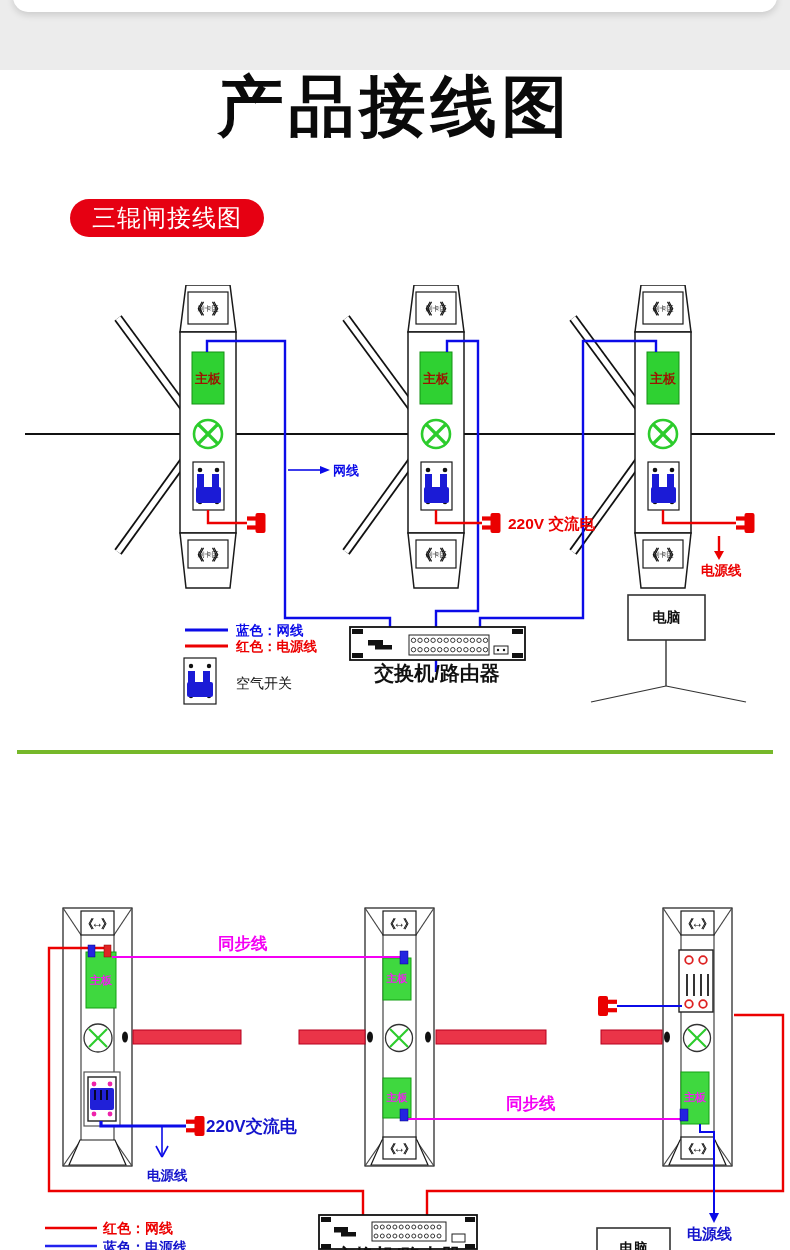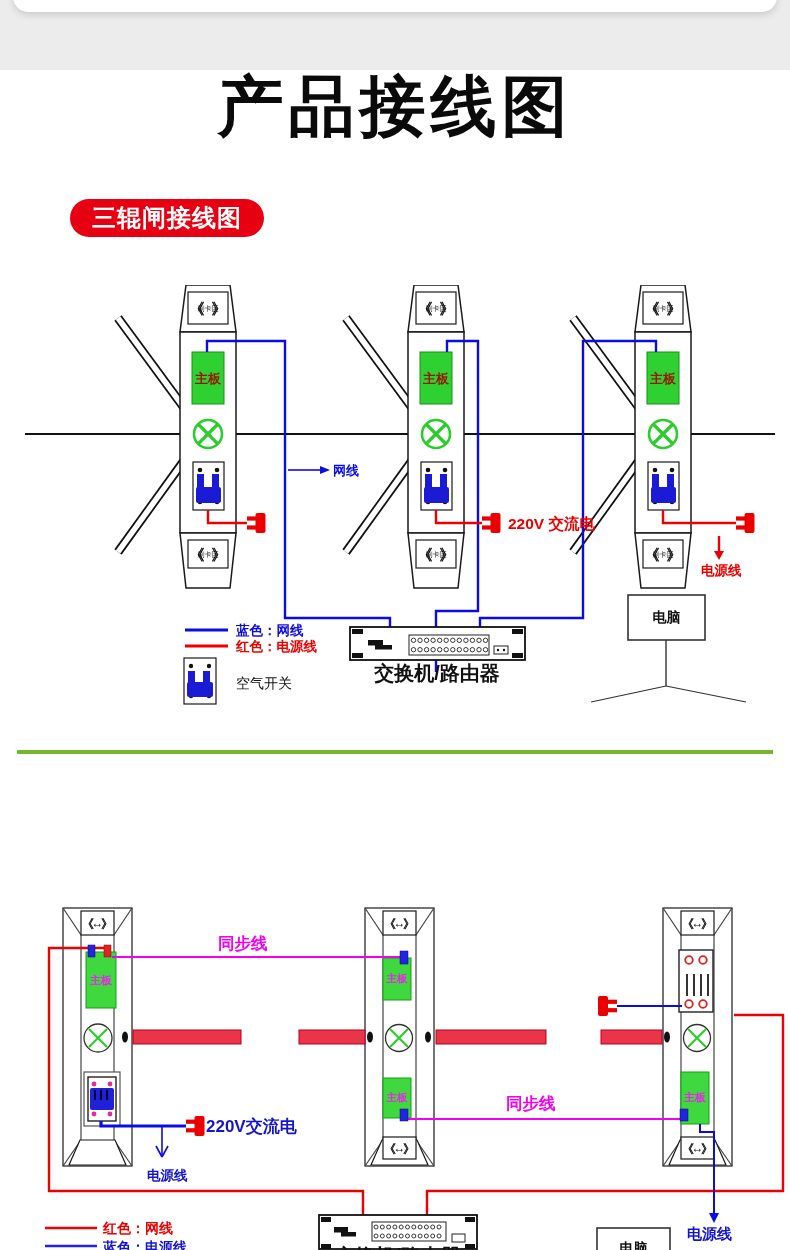--- a/index.html
+++ b/index.html
@@ -4,21 +4,21 @@
 <style>
   html,body{margin:0;padding:0;background:#fff;}
   .canvas{position:relative;width:790px;height:1250px;overflow:hidden;background:#fff;
           font-family:"Liberation Sans",sans-serif;}
   .topband{position:absolute;left:0;top:0;width:790px;height:70px;background:#ececec;}
   .card-edge{position:absolute;left:13px;right:13px;top:-18px;height:30px;background:#fff;
              border-radius:16px;box-shadow:0 3px 7px rgba(0,0,0,0.14);}
   .title{position:absolute;top:62px;left:50%;transform:translateX(-50%);
          font-size:66px;font-weight:900;letter-spacing:5px;color:#0a0a0a;white-space:nowrap;}
   .badge{position:absolute;left:70px;height:38px;border-radius:19px;background:#e60012;
-         color:#fff;font-size:24px;font-weight:bold;display:flex;align-items:center;
+         color:#fff;font-size:24px;font-weight:normal;display:flex;align-items:center;
          padding:0 22px;white-space:nowrap;letter-spacing:1px;}
   .badge1{top:199px;}
   .badge2{top:795px;}
   .divider{position:absolute;left:17px;top:750px;width:756px;height:4px;background:#76b82a;}
   svg{position:absolute;left:0;display:block;}
   .diag1{top:285px;}
   .diag2{top:880px;}
   svg text{font-family:"Liberation Sans",sans-serif;}
   .shape{fill:#fff;stroke:#1a1a1a;stroke-width:1.5;}
   .shape-thin{fill:#fff;stroke:#1a1a1a;stroke-width:1.2;}

